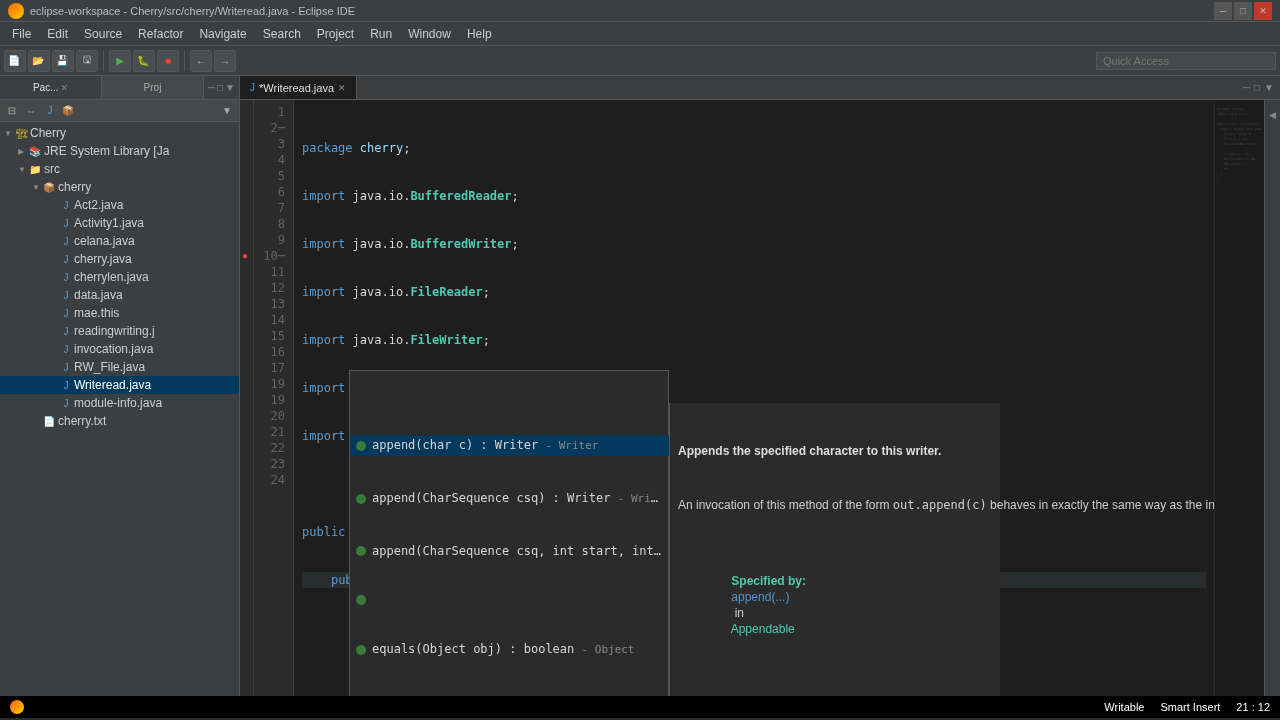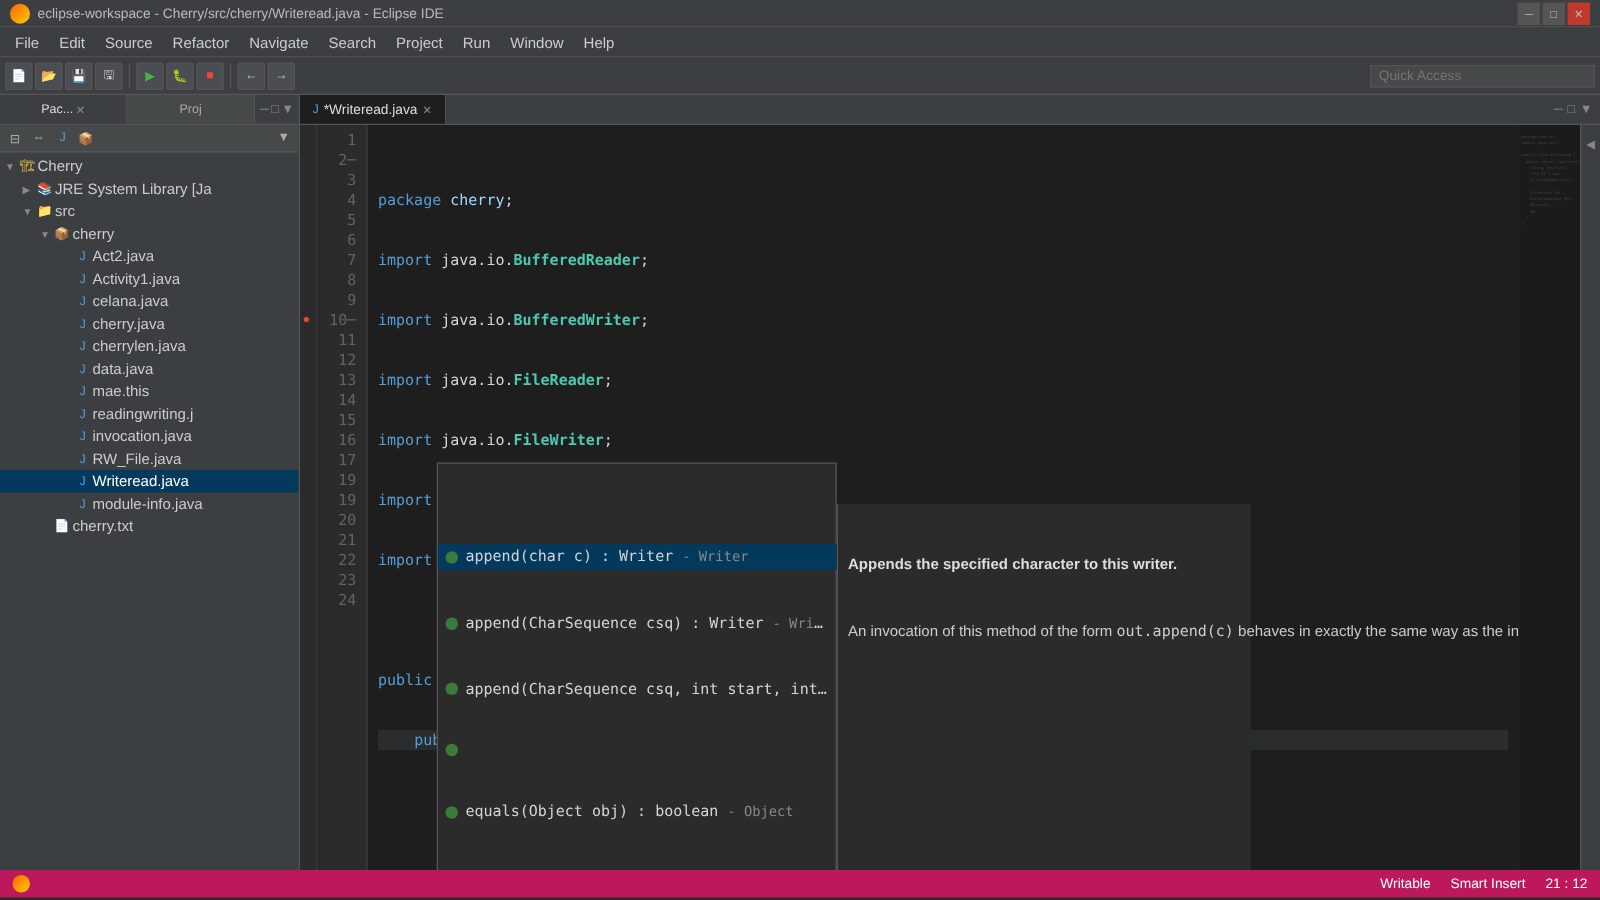--- a/index.html
+++ b/index.html
@@ -35,21 +35,21 @@
     .expand-arrow { font-size: 8px; color: #888; width: 10px; display: inline-flex; align-items: center; }
 
     
     #editor-area { flex: 1; display: flex; flex-direction: column; background: #1e1e1e; overflow: hidden; }
     #editor-tabs { background: #3c3f41; height: 24px; display: flex; align-items: stretch; border-bottom: 1px solid #555; }
     .editor-tab { display: flex; align-items: center; padding: 0 10px; font-size: 11px; color: #aaa; border-right: 1px solid #555; cursor: pointer; gap: 4px; background: #45494a; }
     .editor-tab.active { background: #1e1e1e; color: #ddd; }
     .editor-tab .close-btn { font-size: 9px; color: #888; cursor: pointer; }
     #editor-content { flex: 1; display: flex; overflow: hidden; position: relative; }
     #line-numbers { width: 40px; background: #2b2b2b; color: #606366; font-size: 12px; font-family: 'Consolas', monospace; padding: 4px 0; text-align: right; padding-right: 8px; line-height: 16px; overflow: hidden; flex-shrink: 0; border-right: 1px solid #3c3f41; }
-    #code-area { flex: 1; overflow: auto; padding: 20px 8px; font-family: 'Consolas', monospace; font-size: 12px; line-height: 16px; color: #d4d4d4; background: #1e1e1e; white-space: pre; position: relative; }
+    #code-area { flex: 1; overflow: auto; padding: 8px 8px; font-family: 'Consolas', monospace; font-size: 12px; line-height: 16px; color: #d4d4d4; background: #1e1e1e; white-space: pre; position: relative; }
     .line { display: flex; align-items: flex-start; }
     .kw { color: #569cd6; }
     .type { color: #4ec9b0; font-weight: bold; }
     .str { color: #ce9178; }
     .comment { color: #6a9955; }
     .fn { color: #dcdcaa; }
     .pkg { color: #9cdcfe; }
 
     
     #autocomplete { position: absolute; left: 80px; top: 293px; width: 320px; background: #2b2b2b; border: 1px solid #555; z-index: 100; }
@@ -59,21 +59,21 @@
     .ac-label { flex: 1; white-space: nowrap; overflow: hidden; text-overflow: ellipsis; }
     .ac-type { color: #888; font-size: 11px; }
     #ac-content { display: flex; }
     #ac-list { flex: 1; border-right: 1px solid #555; }
     #ac-doc { width: 330px; background: #2b2b2b; padding: 8px; font-size: 12px; color: #ccc; font-family: 'Segoe UI', Arial, sans-serif; }
     #ac-doc .doc-title { color: #ddd; font-weight: bold; margin-bottom: 6px; font-size: 12px; }
     #ac-doc .doc-code { font-family: 'Consolas', monospace; background: #1e1e1e; padding: 3px 6px; margin: 4px 0; display: block; font-size: 11px; }
     #ac-doc .doc-link { color: #4e94ce; cursor: pointer; }
 
     
-    #status-bar { background: #be185d; height: 22px; display: flex; align-items: center; padding: 0 10px; font-size: 11px; color: #fff; gap: 16px; }
+    #status-bar { background: #000000; height: 22px; display: flex; align-items: center; padding: 0 10px; font-size: 11px; color: #fff; gap: 16px; }
     #status-bar .status-right { margin-left: auto; display: flex; gap: 16px; }
 
     
     #code-area::-webkit-scrollbar { width: 8px; height: 8px; }
     #code-area::-webkit-scrollbar-track { background: #2b2b2b; }
     #code-area::-webkit-scrollbar-thumb { background: #555; }
 
     #right-panel { width: 16px; background: #3c3f41; border-left: 1px solid #555; display: flex; flex-direction: column; align-items: center; gap: 4px; padding: 4px 0; }
     .rp-btn { width: 14px; height: 14px; display: flex; align-items: center; justify-content: center; cursor: pointer; color: #888; font-size: 9px; }
 
@@ -361,20 +361,26 @@
               
               
               
               
               
             </div>
             
             <div id="ac-doc">
               <div class="doc-title">Appends the specified character to this writer.</div>
               <div style="margin-bottom:6px;font-size:12px;color:#ccc;">An invocation of this method of the form <span style="font-family:Consolas,monospace;">out.append(c)</span> behaves in exactly the same way as the invocation</div>
+              <div style="margin-top:6px;font-size:12px;">
+                <span style="color:#4ec9b0;font-weight:bold;">Specified by: </span>
+                <span class="doc-link">append(...)</span>
+                <span> in </span>
+                <span style="color:#4ec9b0;">Appendable</span>
+              </div>
               
               
               
               
               
               
               
               
             </div>
           </div>

